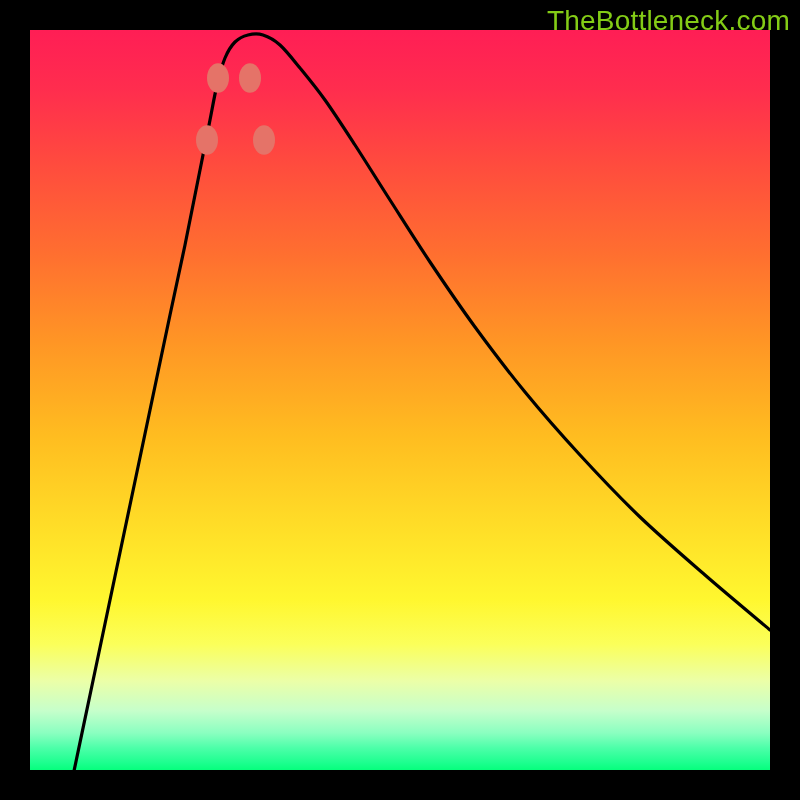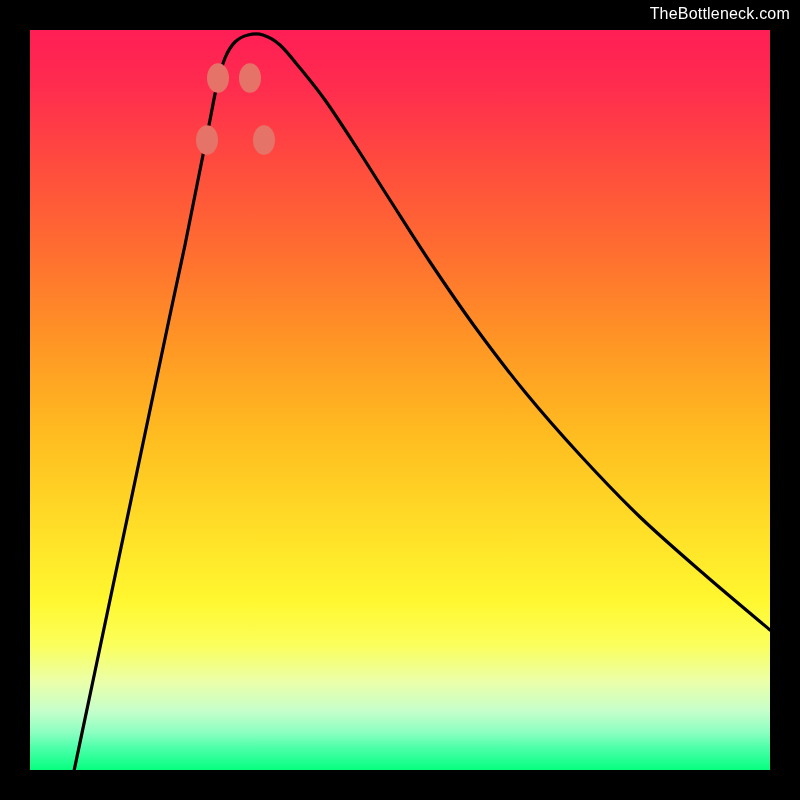--- a/index.html
+++ b/index.html
@@ -48,22 +48,22 @@
     position: absolute;
     left: 0;
     top: 0;
     width: 100%;
     height: 100%;
   }
   .watermark {
     position: absolute;
     top: 5px;
     right: 10px;
-    color: #ffffff;
-    font-size: 16px;
+    color: #84cc16;
+    font-size: 28px;
     font-weight: 500;
     letter-spacing: 0.2px;
     z-index: 10;
     user-select: none;
   }
 </style>
 </head>
 <body>
 
 <div class="watermark">TheBottleneck.com</div>

